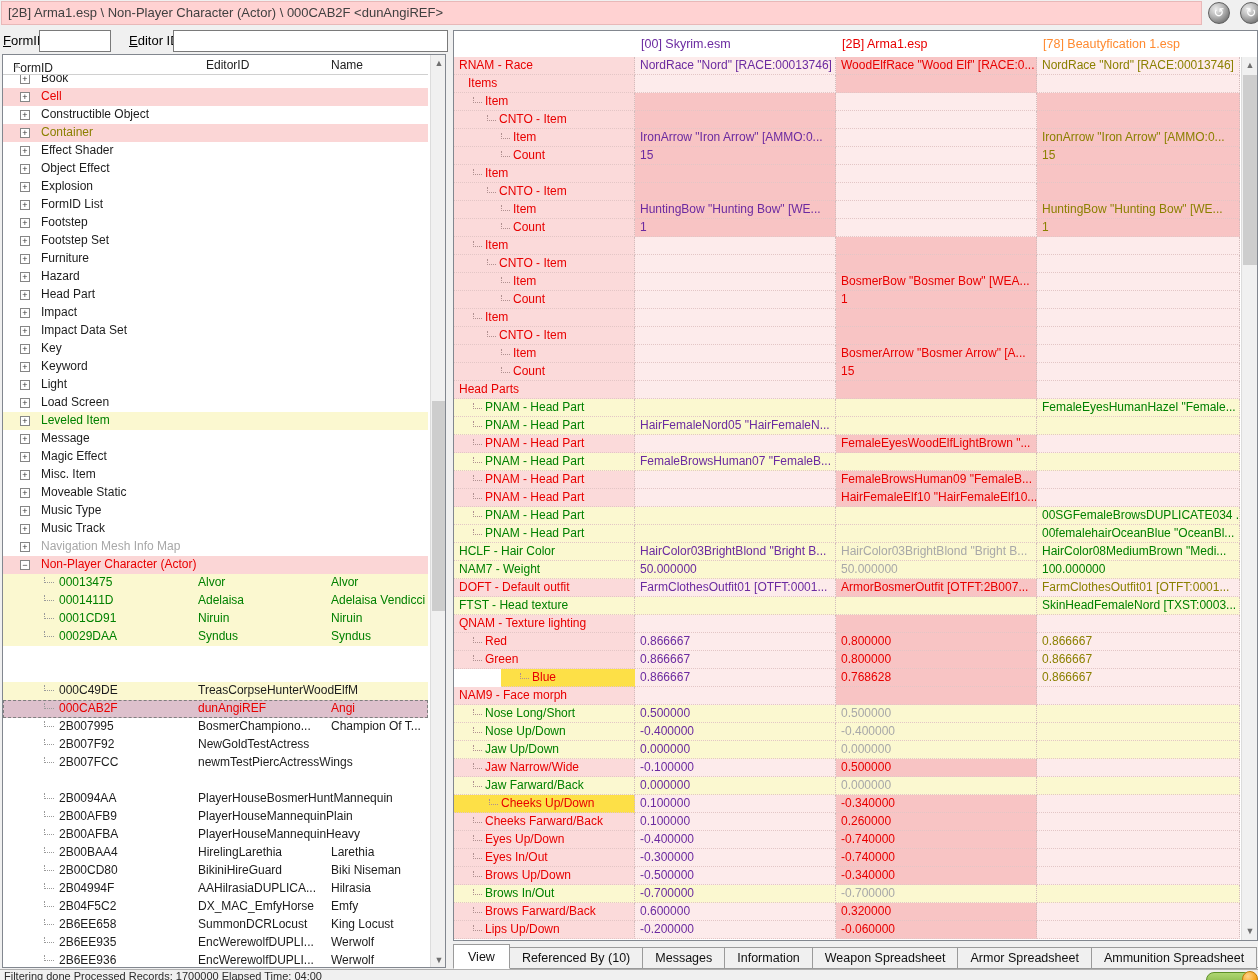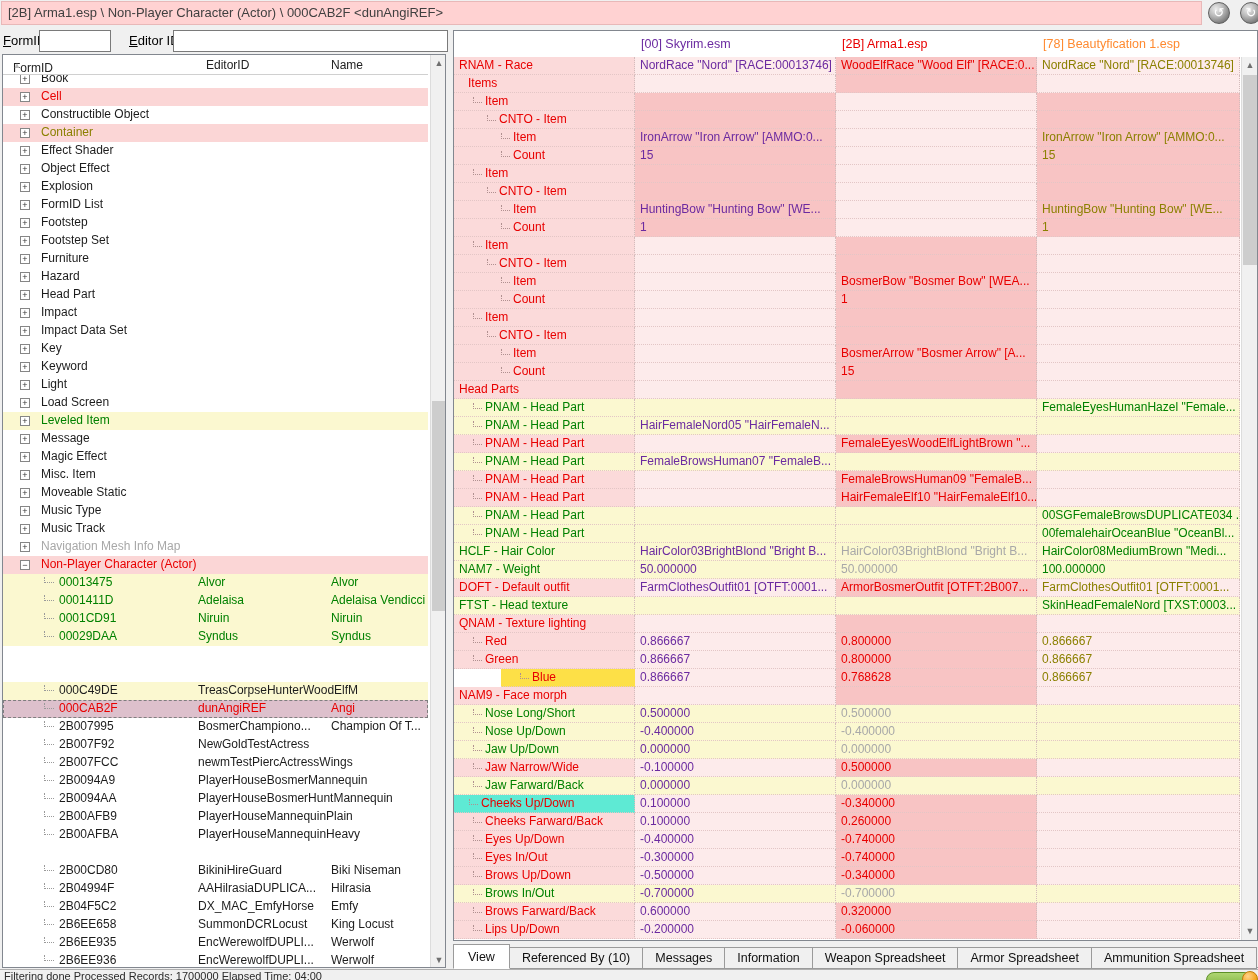--- a/index.html
+++ b/index.html
@@ -295,39 +295,40 @@
       <div class="trow child" style="top: 666px; background: rgb(255, 255, 255);">
         <span class="conn"></span>
         <span class="cell fid" style="color: rgb(28, 28, 28);">2B007F92</span>
         <span class="cell eid" style="color: rgb(28, 28, 28);">NewGoldTestActress</span>
       </div>
       <div class="trow child" style="top: 684px; background: rgb(255, 255, 255);">
         <span class="conn"></span>
         <span class="cell fid" style="color: rgb(28, 28, 28);">2B007FCC</span>
         <span class="cell eid" style="color: rgb(28, 28, 28);">newmTestPiercActressWings</span>
       </div>
-      <div class="trow child" style="top: 702px; background: rgb(255, 255, 255);">
-        <span class="conn"></span>
-        <span class="cell fid" style="color: rgb(28, 28, 28);">2B0094A9</span>
-        <span class="cell eid" style="color: rgb(28, 28, 28);">PlayerHouseBosmerMannequin</span>
-      </div>
       <div class="trow child" style="top: 720px; background: rgb(255, 255, 255);">
         <span class="conn"></span>
         <span class="cell fid" style="color: rgb(28, 28, 28);">2B0094AA</span>
         <span class="cell eid" style="color: rgb(28, 28, 28);">PlayerHouseBosmerHuntMannequin</span>
       </div>
       <div class="trow child" style="top: 738px; background: rgb(255, 255, 255);">
         <span class="conn"></span>
         <span class="cell fid" style="color: rgb(28, 28, 28);">2B00AFB9</span>
         <span class="cell eid" style="color: rgb(28, 28, 28);">PlayerHouseMannequinPlain</span>
       </div>
       <div class="trow child" style="top: 756px; background: rgb(255, 255, 255);">
         <span class="conn"></span>
         <span class="cell fid" style="color: rgb(28, 28, 28);">2B00AFBA</span>
         <span class="cell eid" style="color: rgb(28, 28, 28);">PlayerHouseMannequinHeavy</span>
+      </div>
+      <div class="trow child" style="top: 774px; background: rgb(255, 255, 255);">
+        <span class="conn"></span>
+        <span class="cell fid" style="color: rgb(28, 28, 28);">2B00BAA4</span>
+        <span class="cell eid" style="color: rgb(28, 28, 28);">HirelingLarethia</span>
+        <span class="cell nm" style="color: rgb(28, 28, 28);">Larethia</span>
       </div>
       <div class="trow child" style="top: 792px; background: rgb(255, 255, 255);">
         <span class="conn"></span>
         <span class="cell fid" style="color: rgb(28, 28, 28);">2B00CD80</span>
         <span class="cell eid" style="color: rgb(28, 28, 28);">BikiniHireGuard</span>
         <span class="cell nm" style="color: rgb(28, 28, 28);">Biki Niseman</span>
       </div>
       <div class="trow child" style="top: 810px; background: rgb(255, 255, 255);">
         <span class="conn"></span>
         <span class="cell fid" style="color: rgb(28, 28, 28);">2B04994F</span>
@@ -614,21 +615,21 @@
         <div class="vcell" style="left: 382px; width: 201px; background: rgb(248, 196, 196); color: rgb(232, 0, 0);">0.500000</div>
         <div class="vcell" style="left: 583px; width: 203px; background: rgb(253, 235, 235); color: rgb(0, 0, 0);"></div>
       </div>
       <div class="vrow" style="top: 746px;">
         <div class="vcell" style="left: 0px; width: 181px; background: rgb(251, 248, 208); color: rgb(0, 128, 0); padding-left: 19px;"><span class="vconn"></span>Jaw Farward/Back</div>
         <div class="vcell" style="left: 181px; width: 201px; background: rgb(251, 248, 208); color: rgb(107, 42, 160);">0.000000</div>
         <div class="vcell" style="left: 382px; width: 201px; background: rgb(251, 248, 208); color: rgb(168, 168, 168);">0.000000</div>
         <div class="vcell" style="left: 583px; width: 203px; background: rgb(251, 248, 208); color: rgb(0, 0, 0);"></div>
       </div>
       <div class="vrow" style="top: 764px;">
-        <div class="vcell" style="left: 0px; width: 181px; background: #5eead4; color: rgb(232, 0, 0); padding-left: 15px;"><span class="vconn"></span>Cheeks Up/Down</div>
+        <div class="vcell" style="left: 0px; width: 181px; background: #fde047; color: rgb(232, 0, 0); padding-left: 35px;"><span class="vconn"></span>Cheeks Up/Down</div>
         <div class="vcell" style="left: 181px; width: 201px; background: rgb(253, 235, 235); color: rgb(107, 42, 160);">0.100000</div>
         <div class="vcell" style="left: 382px; width: 201px; background: rgb(248, 196, 196); color: rgb(232, 0, 0);">-0.340000</div>
         <div class="vcell" style="left: 583px; width: 203px; background: rgb(253, 235, 235); color: rgb(0, 0, 0);"></div>
       </div>
       <div class="vrow" style="top: 782px;">
         <div class="vcell" style="left: 0px; width: 181px; background: rgb(251, 218, 218); color: rgb(232, 0, 0); padding-left: 19px;"><span class="vconn"></span>Cheeks Farward/Back</div>
         <div class="vcell" style="left: 181px; width: 201px; background: rgb(253, 235, 235); color: rgb(107, 42, 160);">0.100000</div>
         <div class="vcell" style="left: 382px; width: 201px; background: rgb(248, 196, 196); color: rgb(232, 0, 0);">0.260000</div>
         <div class="vcell" style="left: 583px; width: 203px; background: rgb(253, 235, 235); color: rgb(0, 0, 0);"></div>
       </div>

